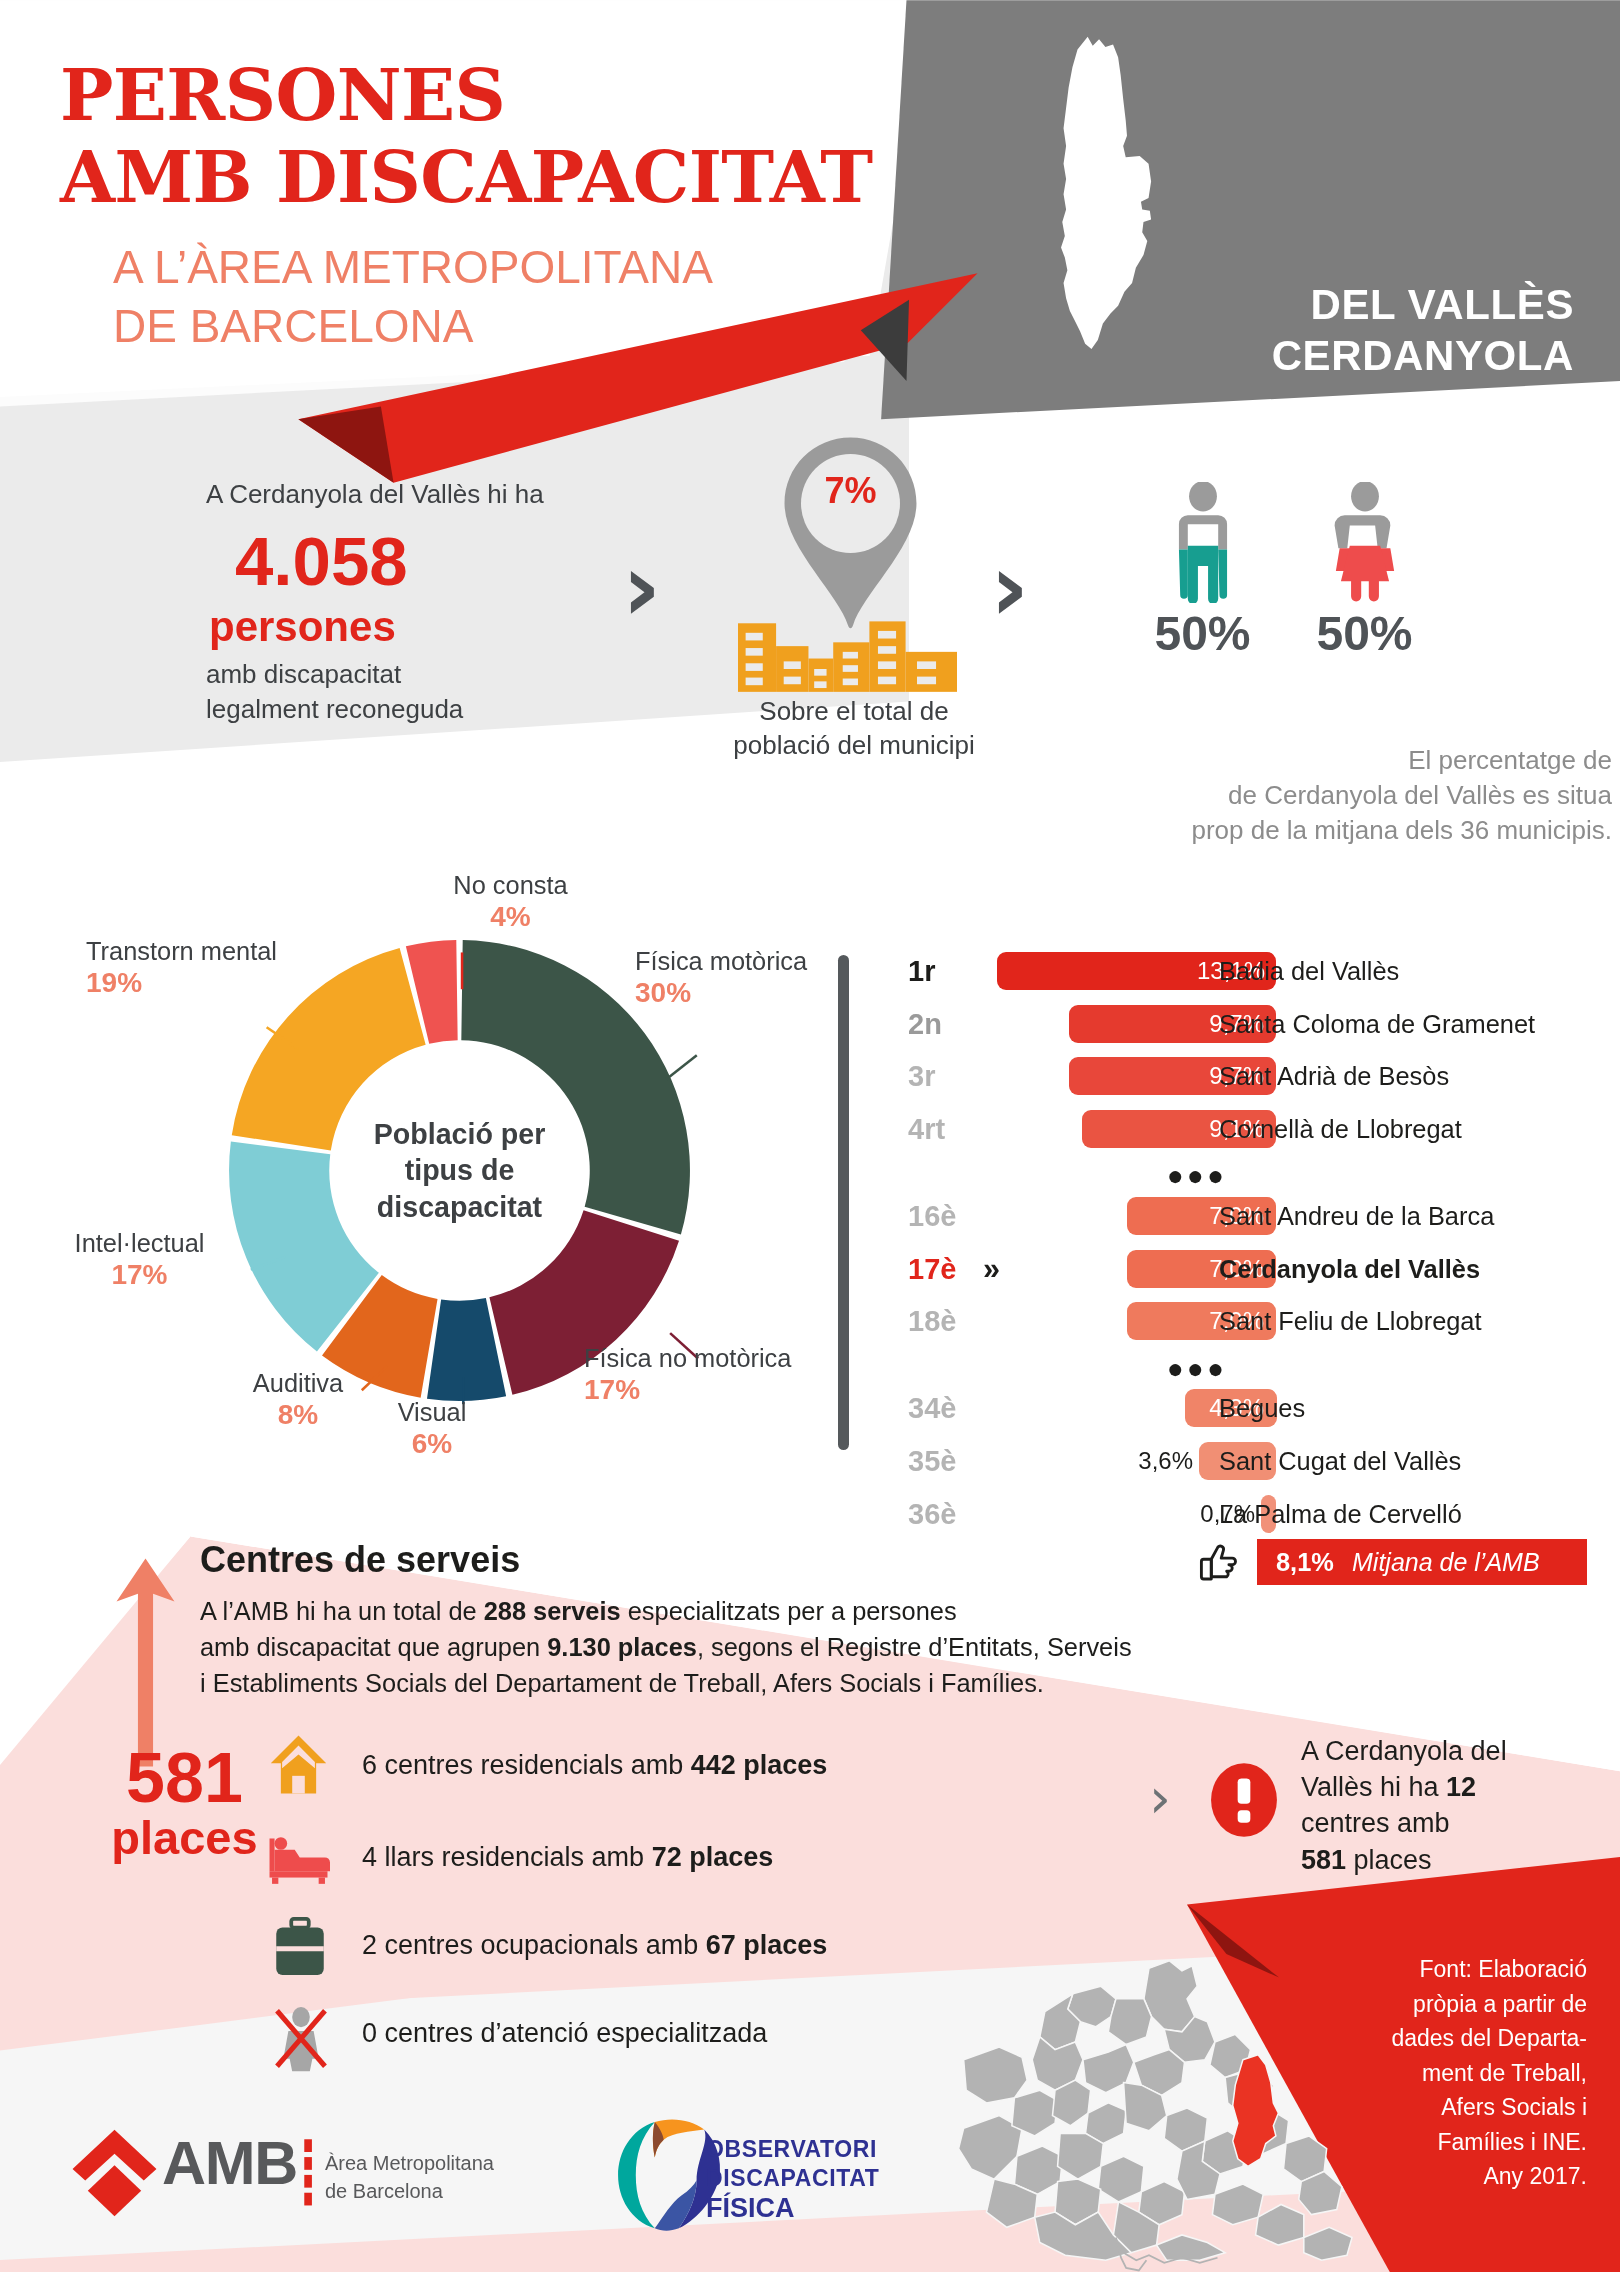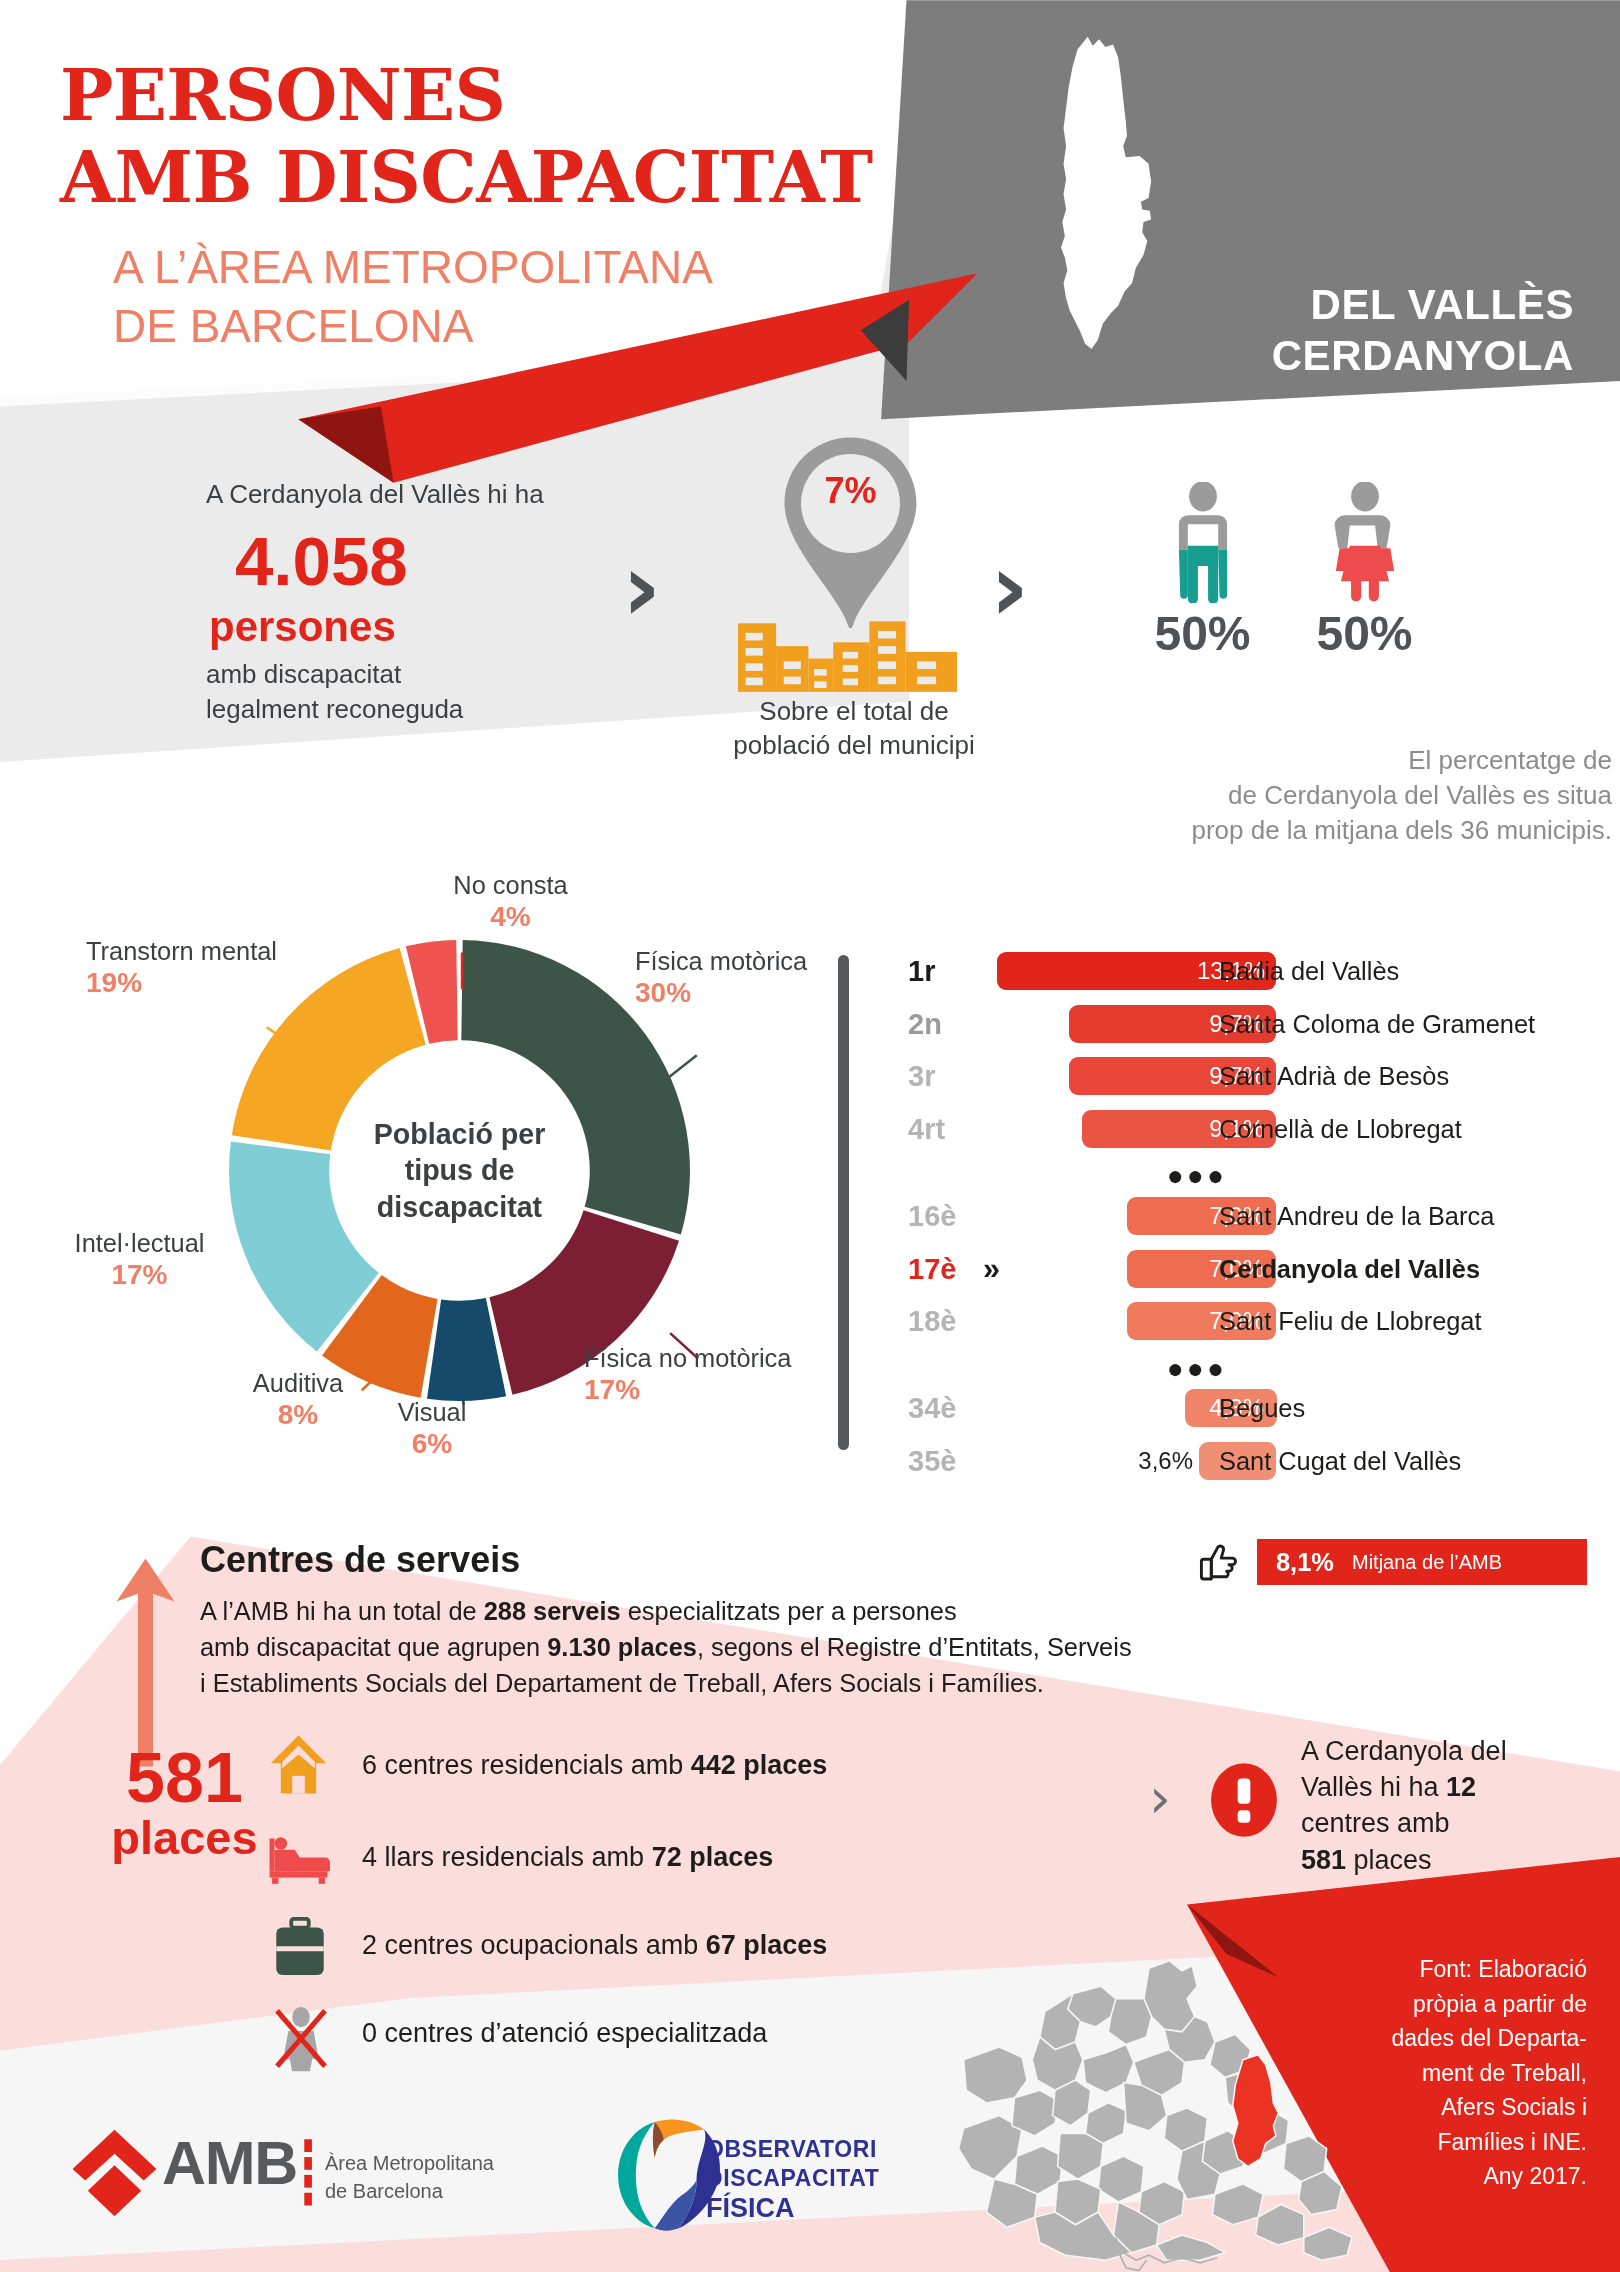--- a/index.html
+++ b/index.html
@@ -83,21 +83,21 @@
   .rank-row{position:relative;height:38px;margin-bottom:14.6px;}
   .rank-ord{position:absolute;left:0;top:0;width:76px;text-align:left;font-weight:bold;font-size:29px;color:#b4b4b4;line-height:38px;}
   .rank-bar{position:absolute;top:0;height:38px;border-radius:9px;}
   .rank-val{position:absolute;top:0;height:38px;line-height:38px;font-size:24px;font-weight:normal;color:#ffffff;}
   .rank-name{position:absolute;left:311px;top:0;height:38px;line-height:38px;font-size:25.4px;color:#1d1d1b;white-space:nowrap;}
   .ell{position:relative;height:27px;margin-bottom:7.6px;}
   .ell span{position:absolute;left:259px;top:0;font-size:28px;font-weight:bold;color:#1d1d1b;letter-spacing:3.2px;line-height:27px;}
 
   #avg-badge{left:1257px;top:1539px;width:330px;height:46px;background:#e1251b;}
   #avg-pct{left:1276px;top:1539px;height:46px;line-height:46px;font-size:25.4px;font-weight:bold;color:#fff;}
-  #avg-label{left:1352px;top:1539px;height:46px;line-height:46px;font-size:20px;color:#fff;}
+  #avg-label{left:1352px;top:1539px;height:46px;line-height:46px;font-size:25px;color:#fff;font-style:italic;}
 
   
   #serv-title{left:200px;top:1539px;font-size:36px;font-weight:bold;color:#1d1d1b;}
   #serv-body{left:200px;top:1593px;width:1028px;font-size:25.4px;color:#1d1d1b;line-height:1.42;}
   #serv-big{left:67px;top:1743px;width:235px;text-align:center;font-size:70px;font-weight:bold;color:#e1251b;line-height:1.02;}
   #serv-big .sml{display:block;font-size:47px;}
   .serv-item{position:absolute;left:362px;height:44px;font-size:27px;color:#1d1d1b;line-height:44px;white-space:nowrap;}
   .serv-item b{font-weight:bold;}
   #cerd-note{left:1301px;top:1733px;width:267px;font-size:27px;color:#1d1d1b;line-height:1.34;}
   #cerd-chev{left:1149px;top:1771px;font-size:55px;color:#6d7275;font-weight:normal;line-height:1;}
@@ -359,20 +359,26 @@
         <div class="rank-ord">34è</div>
         <div class="rank-bar" style="left: 277px; width: 92px; background: rgb(240, 132, 104);"></div>
         <div class="rank-val" style="left: 289px; width: 67px; text-align: right;">4,3%</div>
         <div class="rank-name">Begues</div>
       </div>
       <div class="rank-row">
         <div class="rank-ord">35è</div>
         <div class="rank-bar" style="left: 291px; width: 77px; background: rgb(241, 143, 116);"></div>
         <div class="rank-val" style="color: rgb(29, 29, 27); left: 196px; width: 89px; text-align: right;">3,6%</div>
         <div class="rank-name">Sant Cugat del Vallès</div>
+      </div>
+      <div class="rank-row">
+        <div class="rank-ord">36è</div>
+        <div class="rank-bar" style="left: 353px; width: 15px; background: rgb(241, 145, 121);"></div>
+        <div class="rank-val" style="color: rgb(29, 29, 27); left: 258px; width: 89px; text-align: right;">0,7%</div>
+        <div class="rank-name">La Palma de Cervelló</div>
       </div>
     </div>
 
   <svg class="abs" style="left:1197px;top:1541px;width:44px;height:43px;" viewBox="0 0 40 38">
     <path fill="none" stroke="#1d1d1b" stroke-width="2.6" stroke-linejoin="round" d="M6,16 h7 v18 h-7 a2,2 0 0 1 -2,-2 v-14 a2,2 0 0 1 2,-2 z"></path>
     <path fill="none" stroke="#1d1d1b" stroke-width="2.6" stroke-linejoin="round" d="M13,16 L19,5 a3,3 0 0 1 5,3 L22,15 h10 a3,3 0 0 1 0,6 h-3 a3,3 0 0 1 0,6 h-2 a3,3 0 0 1 0,5 h-14 z"></path>
   </svg>
   <div class="abs" id="avg-badge"></div>
   <div class="abs" id="avg-pct">8,1%</div>
   <div class="abs" id="avg-label">Mitjana de l’AMB</div>

